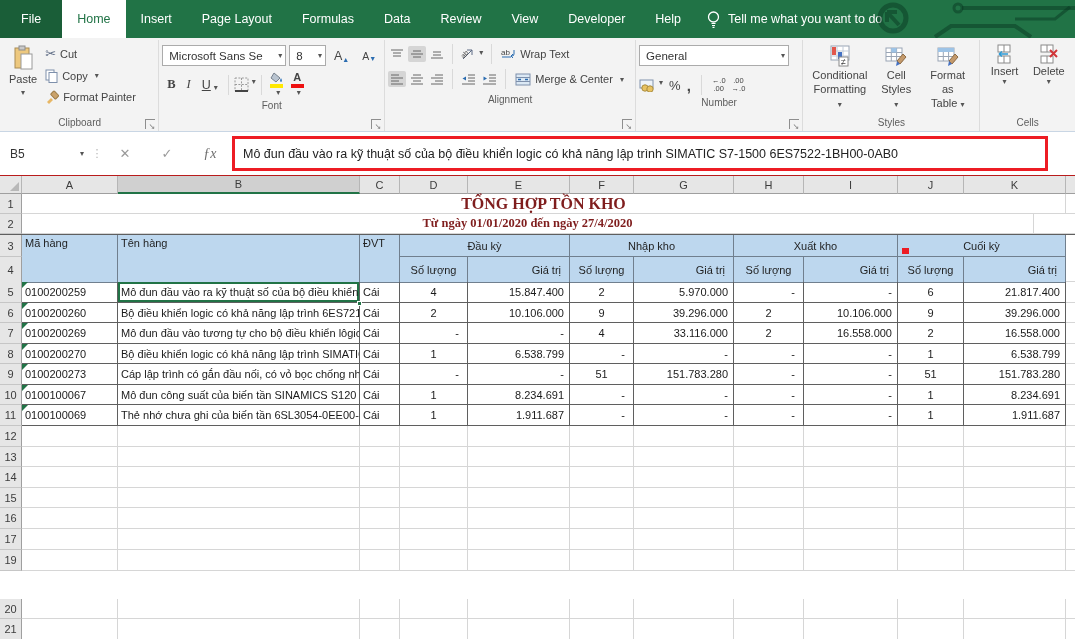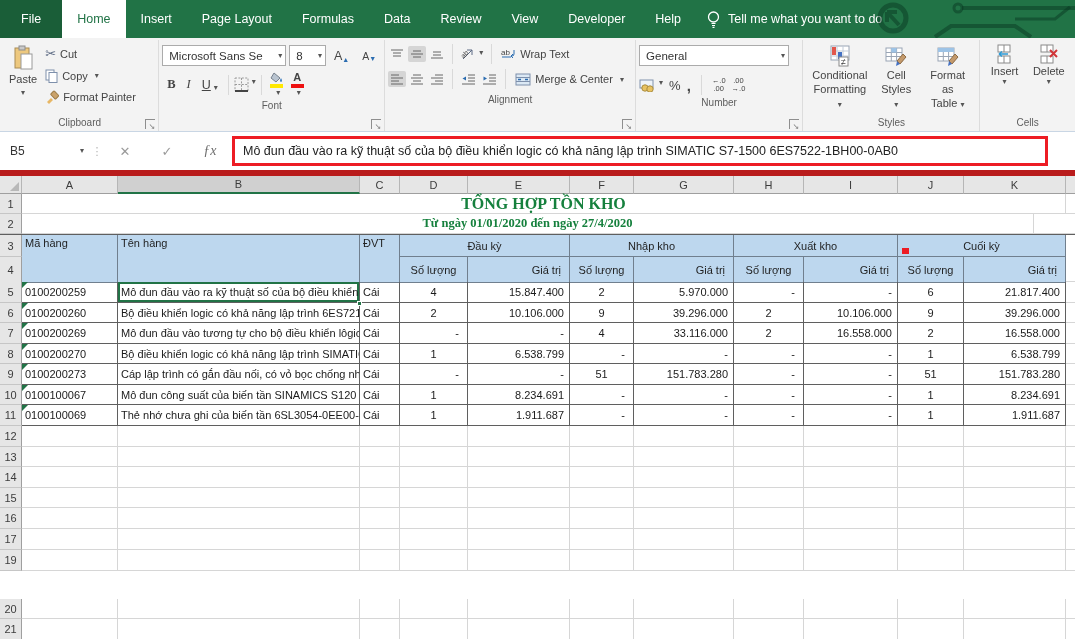--- a/index.html
+++ b/index.html
@@ -39,42 +39,42 @@
 .colorbar{width:13px;height:4px;margin-top:1px}
 .alrow{display:flex;align-items:center;gap:2px;margin:2px 0 3px}
 .albtn{padding:2px;border-radius:2px;display:flex}
 .albtn.on{background:#d5d5d5}
 .txtbtn{display:flex;align-items:center;gap:4px;font-size:11px;color:#444;padding:1px 3px;white-space:nowrap}
 .ddappend::after{content:"▾";font-size:8px;color:#555;margin-left:3px}
 .numicons{display:flex;align-items:center;gap:6px;margin-top:4px}
 .dec{display:flex;flex-direction:column;font-size:7.5px;color:#444;line-height:1.1;align-items:center}
 .cellsbtn{display:flex;flex-direction:column;align-items:center;font-size:11px;color:#444;gap:1px;padding:2px 7px}
 
-.fbar{height:44px;background:#fff;border-bottom:6px solid #b91c1c;display:flex;align-items:stretch}
+.fbar{height:44px;background:#fff;border-bottom:1px solid #b91c1c;display:flex;align-items:stretch}
 .namebox{width:90px;display:flex;align-items:center;justify-content:space-between;padding:0 6px 0 10px;font-size:12px;color:#333}
 .nbsep{width:14px;display:flex;align-items:center;justify-content:center;color:#b5b5b5;font-size:11px}
 .fbtns{width:128px;display:flex;align-items:center;justify-content:space-around;color:#9a9a9a;font-size:13px}
 .fx{font-family:"Liberation Serif",serif;font-style:italic;color:#6e6e6e;font-size:14px}
 .fvalwrap{flex:1;position:relative;display:flex;align-items:center;margin:4px 27px 4px 0;border:3px solid #ed1c24}
 .fval{font-size:12.5px;color:#222;padding-left:8px;white-space:nowrap;overflow:hidden}
 
 .sheet{position:relative;background:#fff;font-size:11px;color:#1a1a1a}
 .shrow{display:flex;position:relative}
 .ch{background:#e6e6e6;border-right:1px solid #b6b6b6;border-bottom:1px solid #9f9f9f;display:flex;align-items:center;justify-content:center;color:#3c3c3c;height:18px;font-size:11px}
 .ch.selcol{background:#d0d0d0;border-bottom:2px solid #217346}
 .corner{width:22px;position:relative}
 .corner::after{content:"";position:absolute;right:2px;bottom:2px;border-bottom:9px solid #b8b8b8;border-left:9px solid transparent}
 .chstub{flex:1;border-right:none}
 .rh{width:22px;background:#e6e6e6;border-right:1px solid #9f9f9f;border-bottom:1px solid #c6c6c6;display:flex;align-items:center;justify-content:center;color:#3c3c3c;flex:none}
 .rhcol{display:flex;flex-direction:column;width:22px;flex:none}
 .rhcol .rh{width:100%}
 .cell{border-right:1px solid #d6d6d6;border-bottom:1px solid #d6d6d6;display:flex;align-items:center;position:relative;flex:none}
 .cell .t{display:block;width:100%;white-space:nowrap;overflow:hidden;padding:0 3px}
 .stubcell{flex:1;border-right:none;border-bottom:1px solid #d6d6d6}
-.merged{justify-content:center;font-family:"Liberation Serif","DejaVu Serif",serif;font-weight:bold;color:#15803d}
+.merged{justify-content:center;font-family:"Liberation Serif","DejaVu Serif",serif;font-weight:bold;color:#7f1d1d}
 .mtitle{font-size:16px}
 .msub{font-size:12.5px}
 .tc{border-right:1px solid #5f5f5f;border-bottom:1px solid #5f5f5f}
 .bh{background:#bdd7ee;border-right:1px solid #707f8e;border-bottom:1px solid #707f8e;display:flex;color:#1f1f1f;position:relative;flex:none}
 .bh .t{display:block;width:100%;white-space:nowrap;overflow:hidden;padding:1px 3px}
 .bh.c .t{text-align:center}
 .bh.r .t{text-align:right;padding-right:8px}
 .bh.top .t{padding-top:2px}
 .redmark{position:absolute;left:4px;bottom:2px;width:7px;height:6px;background:#ed1c24}
 .tri::before{content:"";position:absolute;top:0;left:0;border-top:6px solid #217346;border-right:6px solid transparent;z-index:2}

